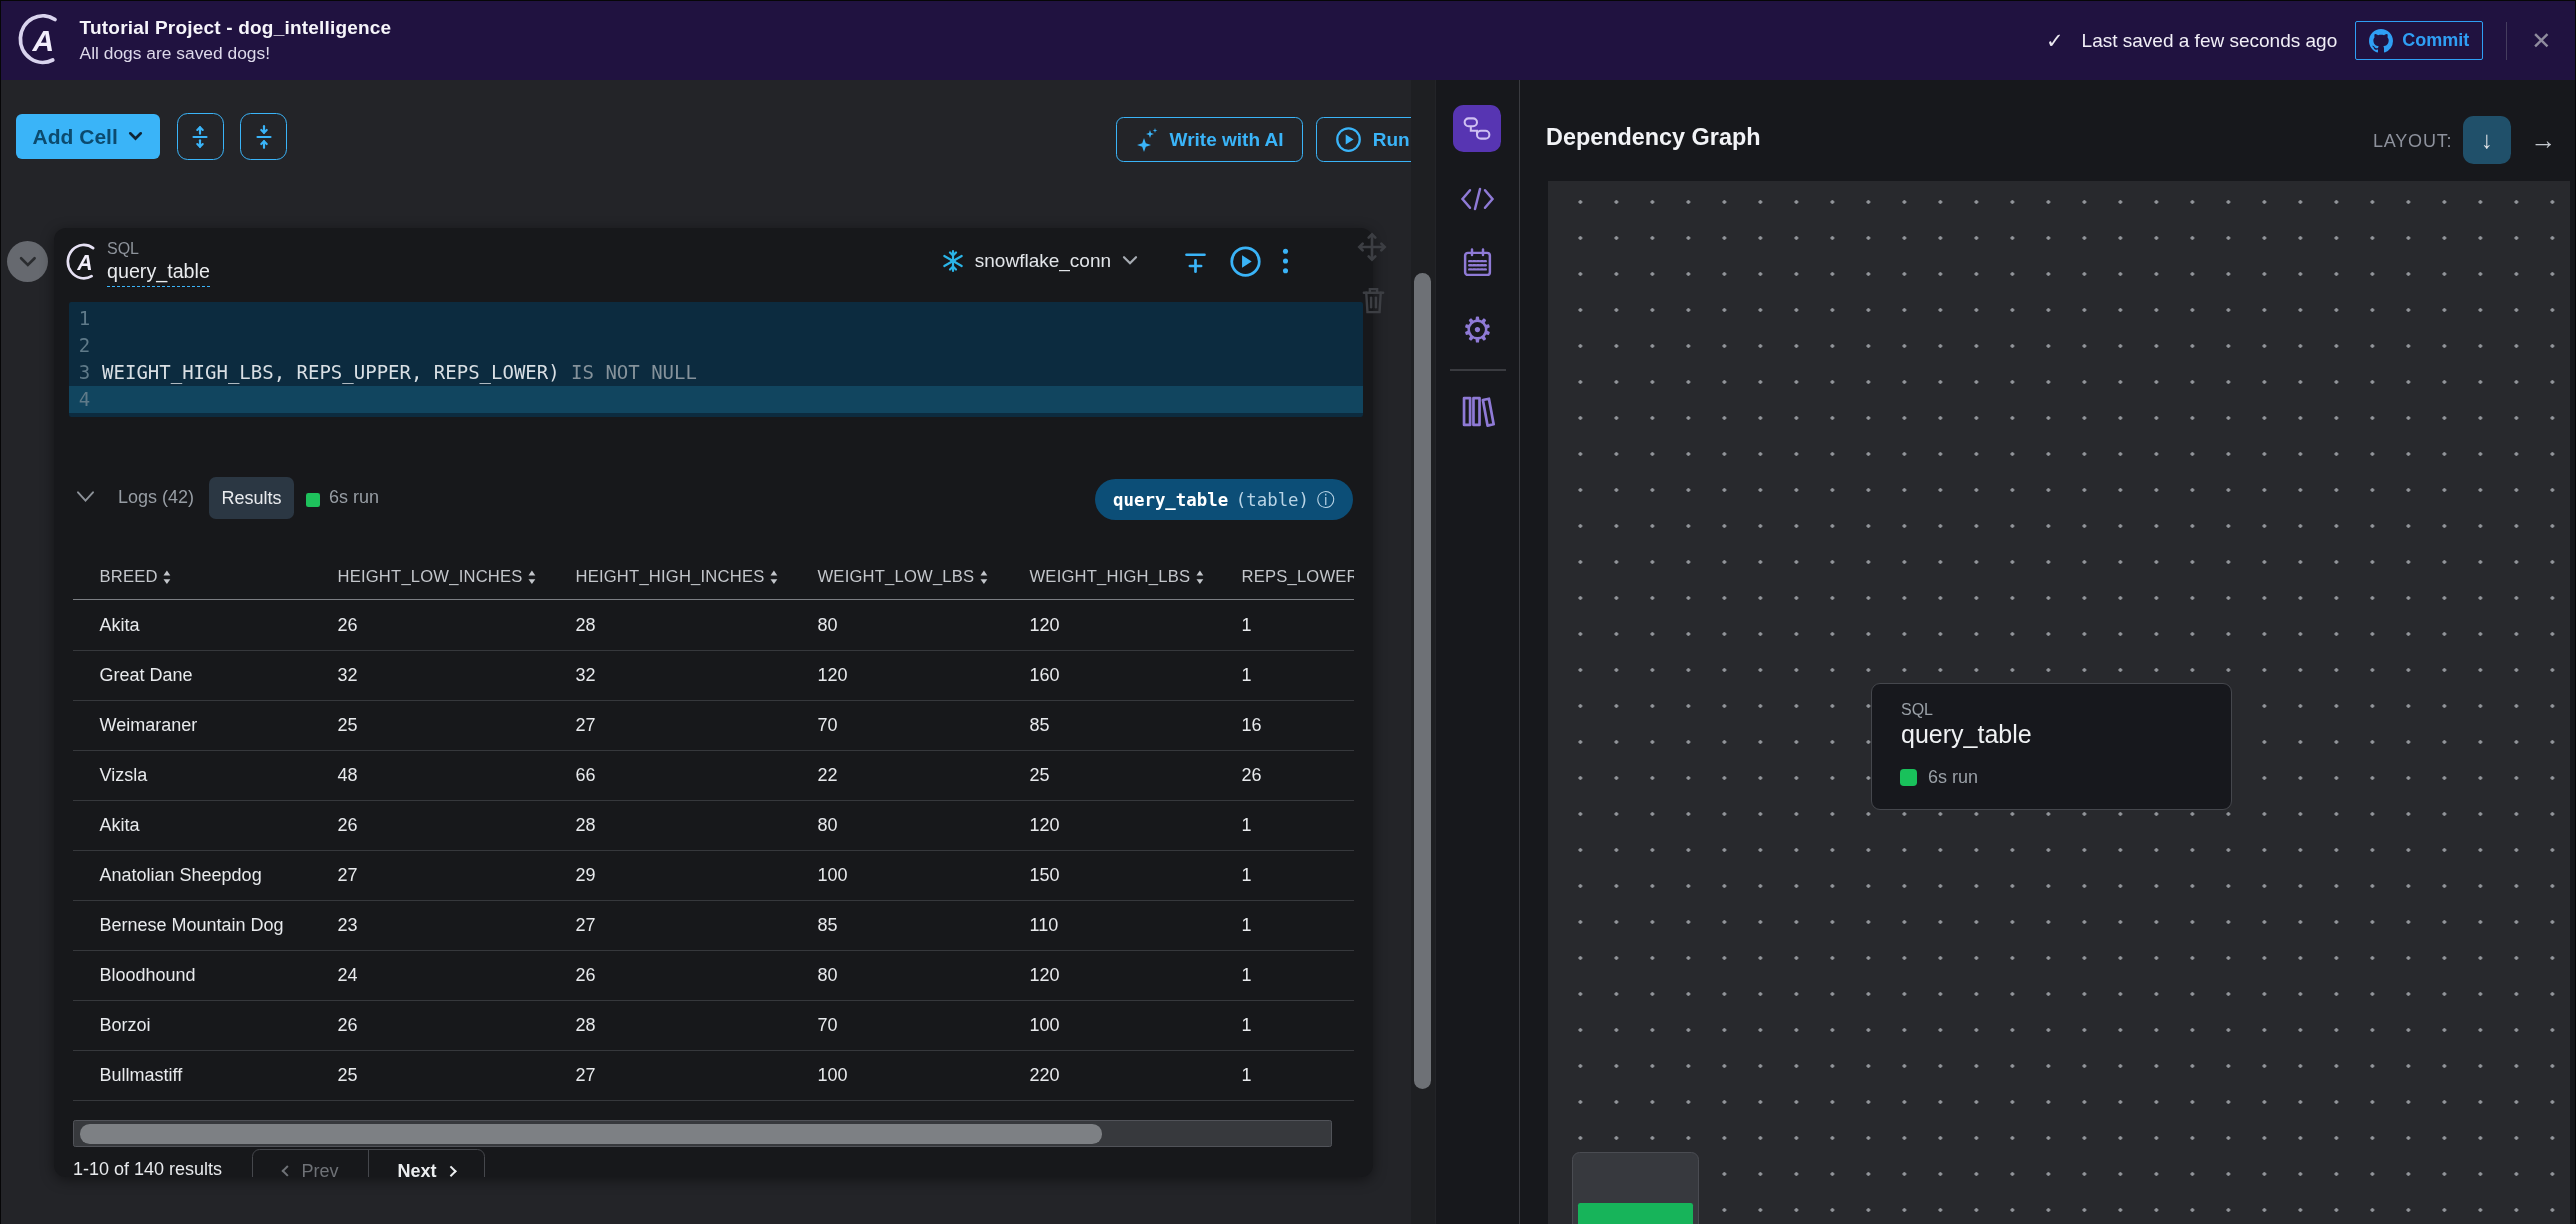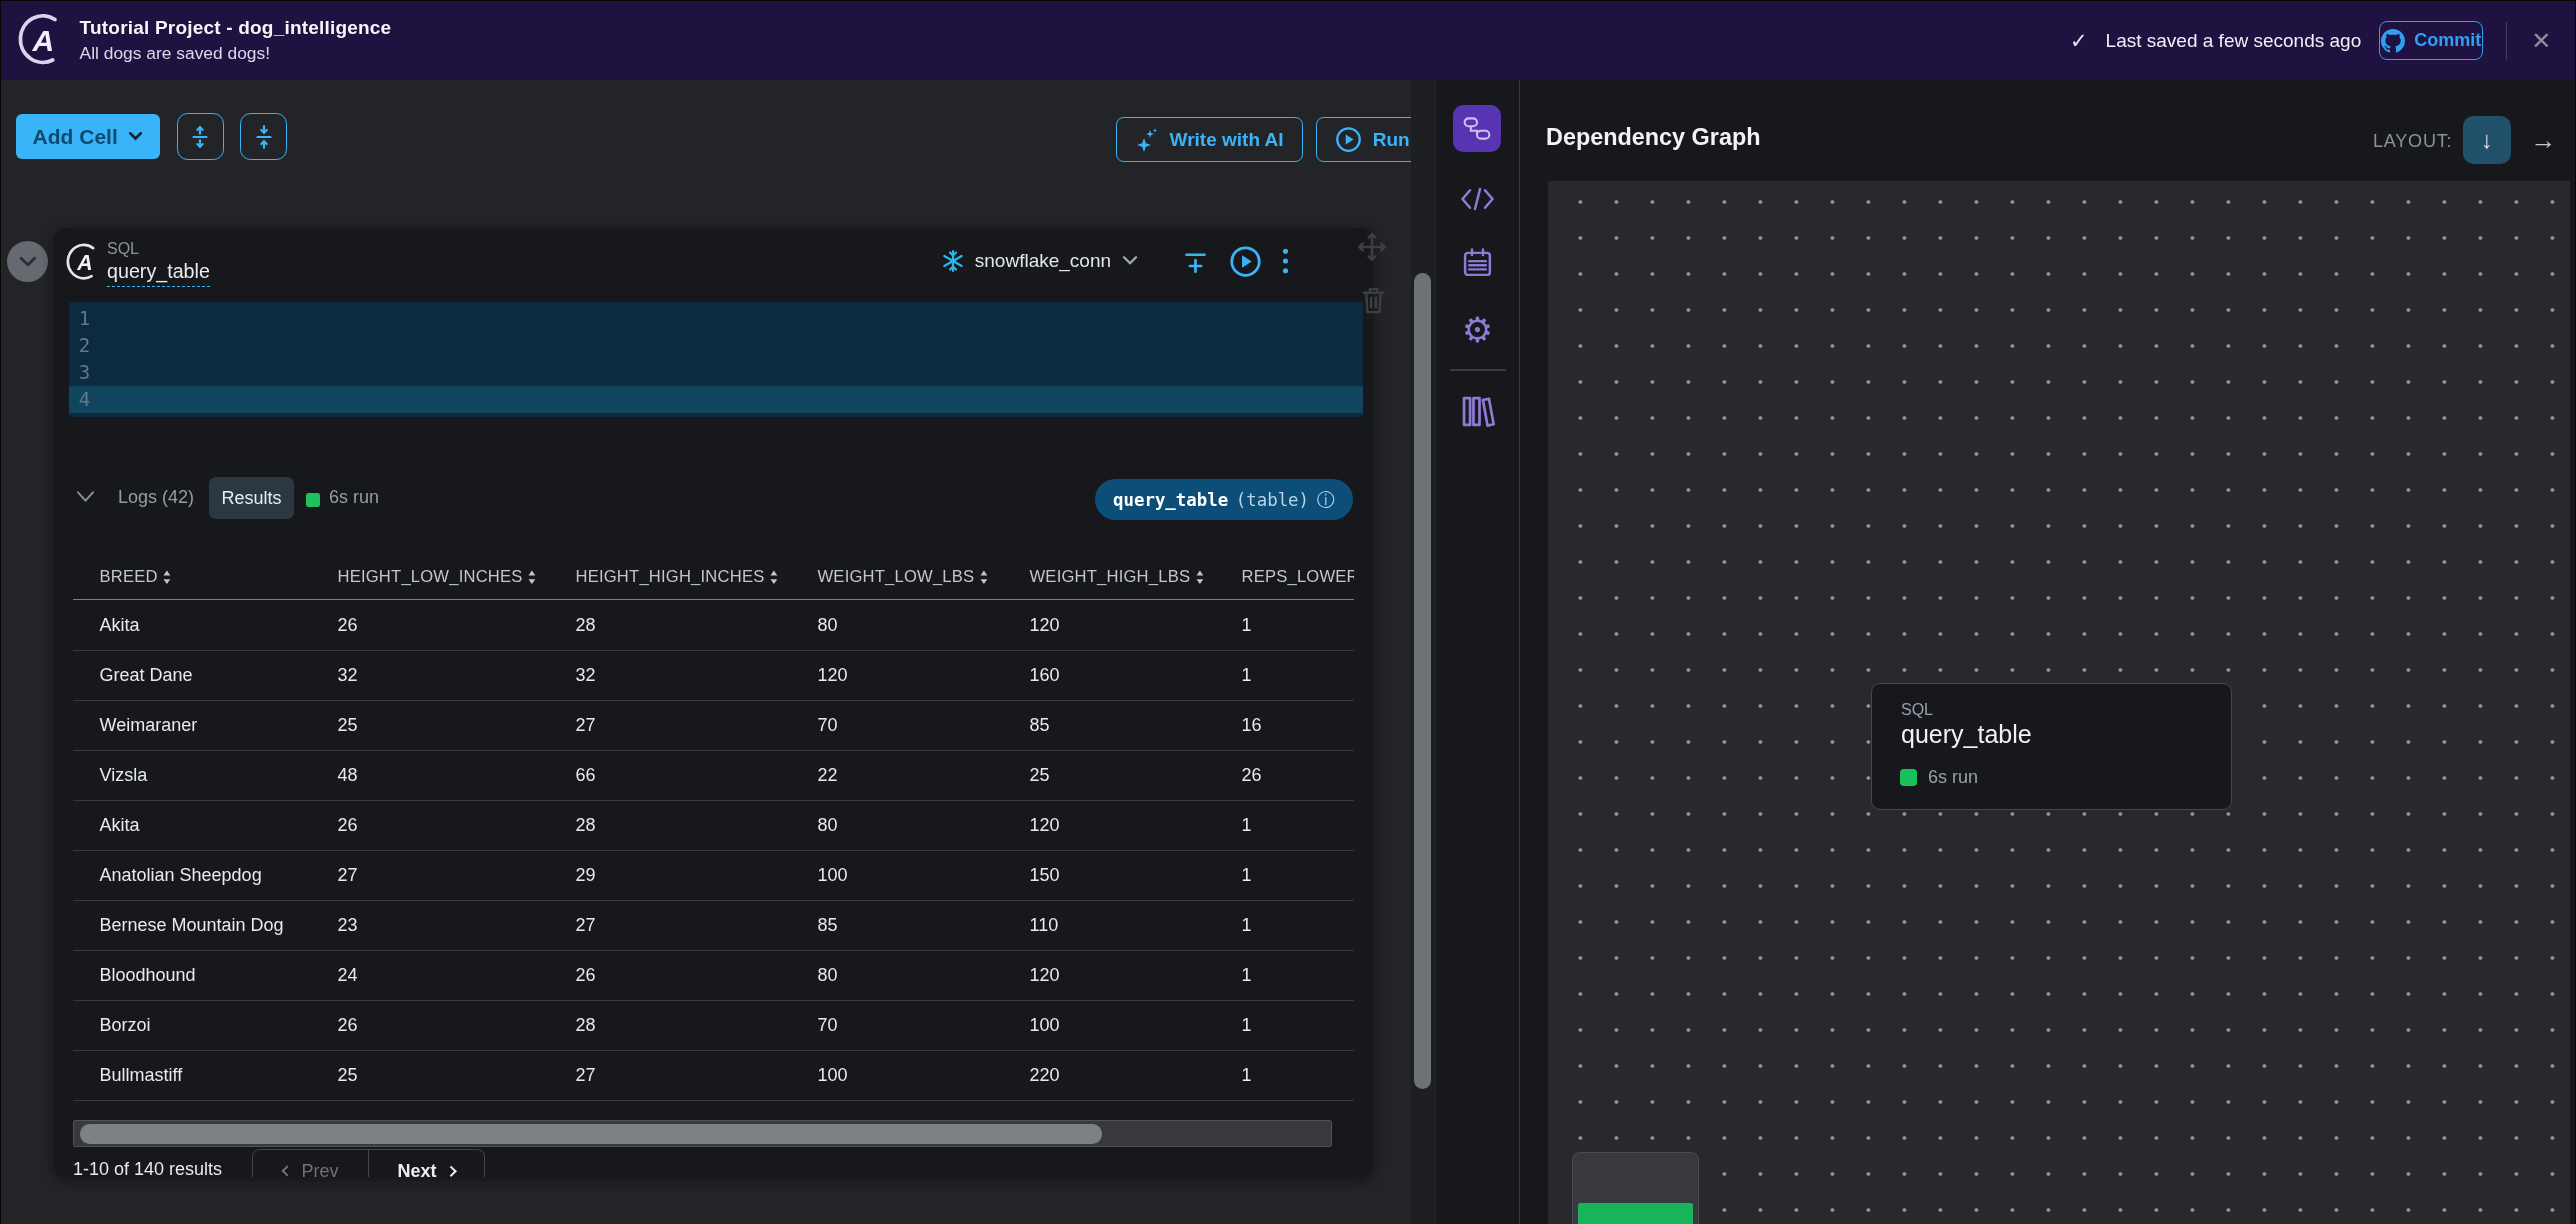--- a/index.html
+++ b/index.html
@@ -9,21 +9,21 @@
 
   
   .titlebar { position:absolute; left:0; top:0; width:2576px; height:79px; background:#201240; display:flex; align-items:center; padding:0 19.7px 0 15px; }
   .logo-wrap { width:50px; height:57px; display:flex; align-items:center; }
   .tb-text { margin-left:13.6px; }
   .tb-title { font-size:19px; font-weight:bold; color:#f6f5fa; letter-spacing:0.2px; }
   .tb-sub { font-size:17.4px; color:#ddd9ea; margin-top:4.5px; }
   .tb-right { margin-left:auto; display:flex; align-items:center; gap:18px; }
   .save-check { color:#eceaf2; font-size:21px; }
   .save-status { color:#f1eff7; font-size:19px; }
-  .commit-btn { display:flex; align-items:center; gap:9px; border:1.9px solid #2f9ff4; border-radius:8px; background:transparent; height:39px; padding:0 1px; cursor:pointer; }
+  .commit-btn { display:flex; align-items:center; gap:9px; border:1.9px solid #2f9ff4; border-radius:2px; background:transparent; height:39px; padding:0 13px; cursor:pointer; }
   .commit-btn span { color:#2f9ff4; font-size:18px; font-weight:bold; }
   .tb-divider { width:1.5px; height:38px; background:#453d5e; margin-left:4.5px; }
   .tb-close { color:#8f8c9e; font-size:24px; padding:0 6px; }
 
   
   .tools-left { position:absolute; left:15px; top:112px; display:flex; gap:16.6px; align-items:center; }
   .add-cell { display:flex; align-items:center; gap:10.6px; background:#3ab4f8; border:none; border-radius:6px; height:45px; padding:0 16.6px; font-size:21px; font-weight:bold; color:#0c4a6e; }
   .sq-btn { width:47px; height:47px; border:1.9px solid #3ab4f8; border-radius:10.6px; background:transparent; display:flex; align-items:center; justify-content:center; }
   .tools-right { position:absolute; left:1115px; top:116px; display:flex; gap:13.6px; }
   .ghost-btn { display:flex; align-items:center; justify-content:center; gap:10.6px; border:1.9px solid #3ab4f8; border-radius:7.6px; background:transparent; height:45px; padding:0 18px; font-size:19px; font-weight:bold; color:#3ab4f8; }
@@ -232,21 +232,21 @@
           <circle cx="6" cy="7" r="3.4" fill="#3ab4f8"></circle>
           <circle cx="6" cy="20" r="3.4" fill="#3ab4f8"></circle>
           <circle cx="6" cy="33" r="3.4" fill="#3ab4f8"></circle>
         </svg>
     </div>
 
     <div class="code">
       <div>
           <div class="code-line"><span class="ln">1</span></div>
           <div class="code-line"><span class="ln">2</span></div>
-          <div class="code-line"><span class="ln">3</span></div>
+          <div class="code-line"><span class="ln">3</span><span><span class="tok-plain">WEIGHT_HIGH_LBS, REPS_UPPER, REPS_LOWER)</span><span class="tok-muted"> IS NOT NULL</span></span></div>
           <div class="code-line active"><span class="ln">4</span><span></span></div>
         </div>
     </div>
 
     <div class="rb-chevron">
       <svg width="21" height="13.6" viewBox="0 0 28 18">
           <path d="M4 3 L14 14 L24 3" fill="none" stroke="#8d9299" stroke-width="2.6" stroke-linecap="round"></path>
         </svg>
     </div>
     <div class="rb-logs">Logs (42)</div>

